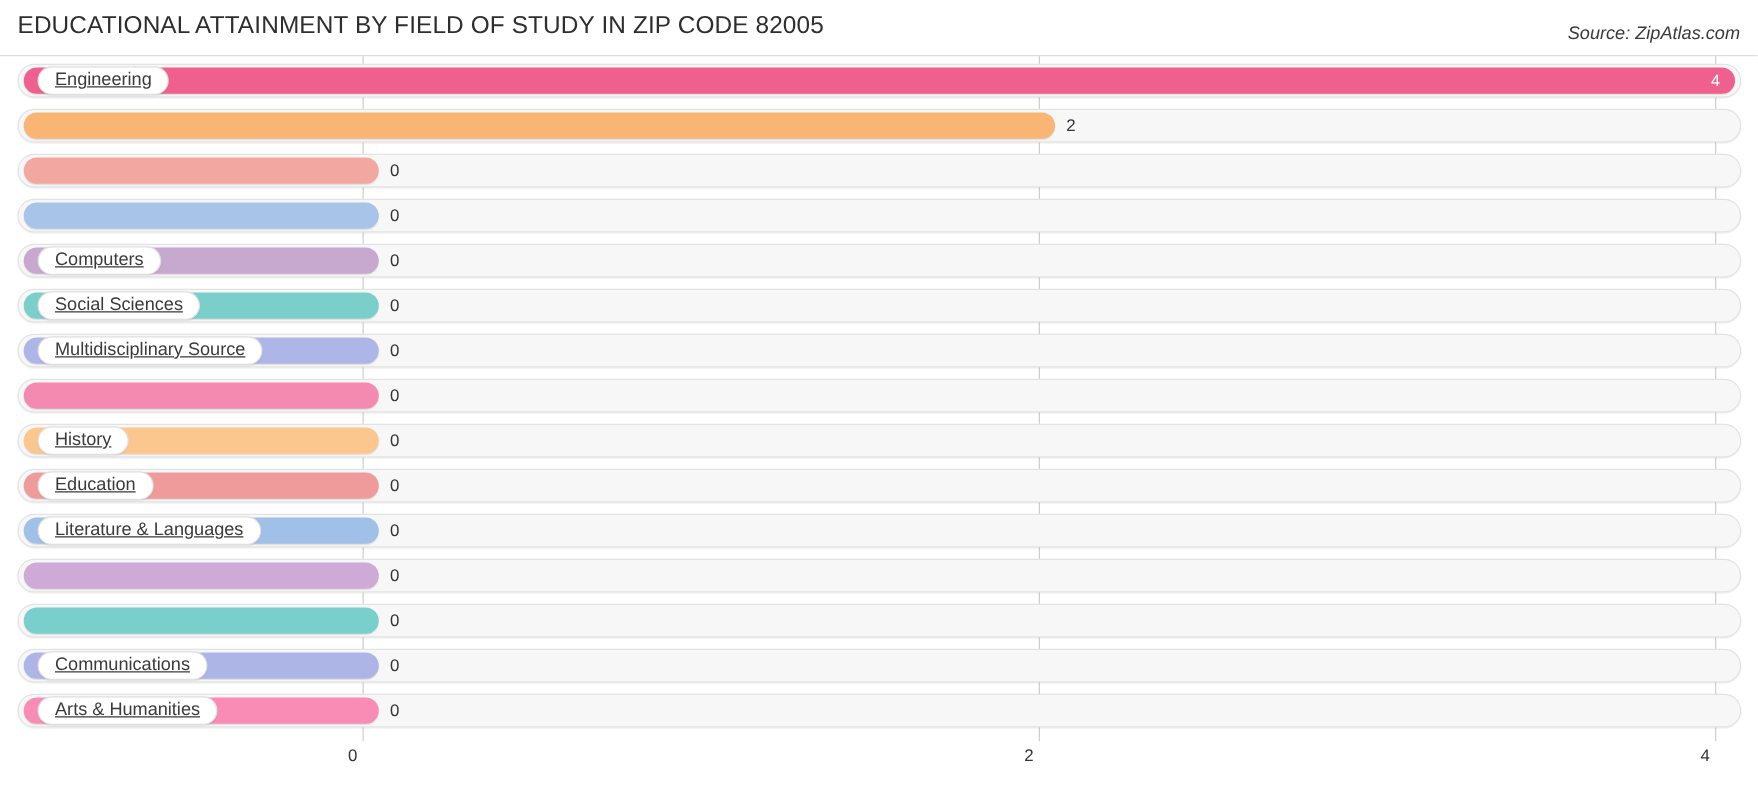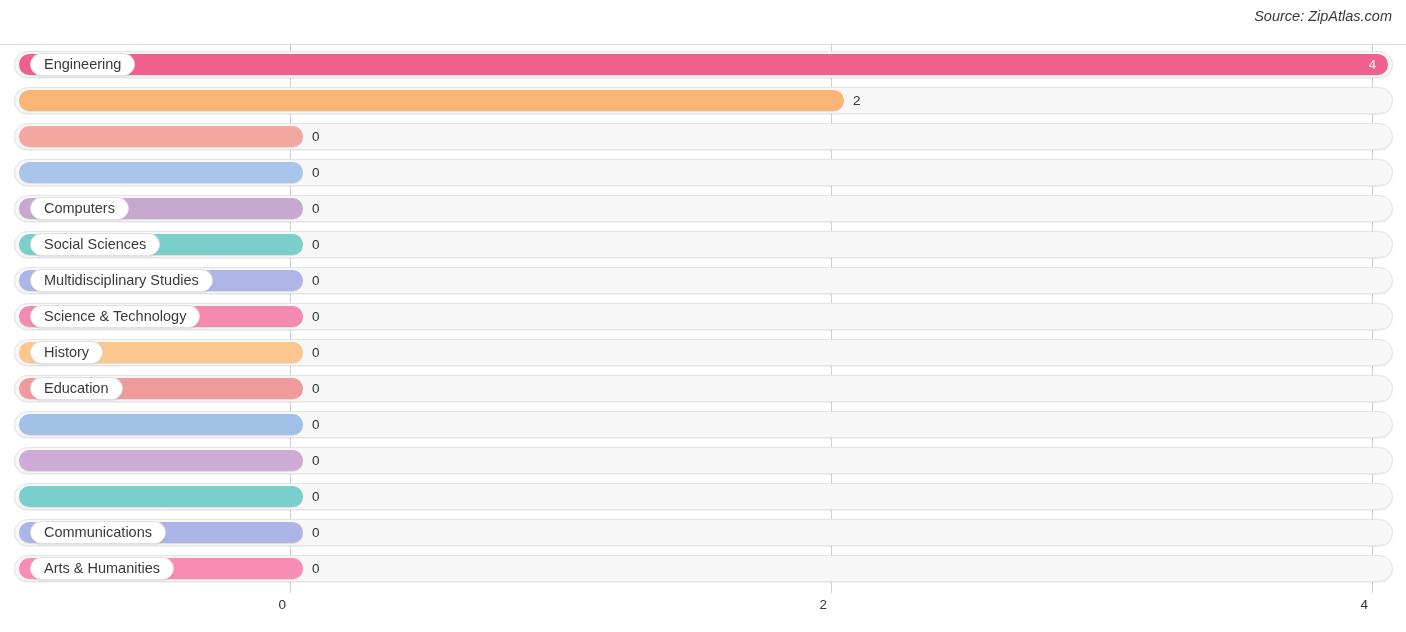--- a/index.html
+++ b/index.html
@@ -27,21 +27,21 @@
     left: 14px;
     top: 9px;
     font-size: 19.5px;
     color: #2e2e2e;
     letter-spacing: 0.1px;
     white-space: nowrap;
   }
   #source-label {
     position: absolute;
     right: 14px;
-    top: 8px;
+    top: 19px;
     font-size: 14.5px;
     font-style: italic;
     color: #3a3a3a;
     white-space: nowrap;
   }
   #header-rule {
     position: absolute;
     left: 0;
     top: 44px;
     width: 1406px;
@@ -108,20 +108,21 @@
     box-sizing: border-box;
     background: #ffffff;
     border: 1px solid #e0e0e0;
     border-radius: 12px;
     padding: 0 13px;
     line-height: 21px;
     font-size: 14.5px;
     color: #3a3a3a;
     white-space: nowrap;
     box-shadow: 0 1px 1px rgba(0,0,0,0.07);
+    text-decoration: underline;
   }
   .value-outside {
     position: absolute;
     top: 0;
     line-height: 27px;
     font-size: 13.5px;
     color: #333333;
     white-space: nowrap;
   }
 
@@ -139,20 +140,21 @@
     font-size: 13.5px;
     color: #333333;
     white-space: nowrap;
     transform: translateX(-100%);
   }
 </style>
 </head>
 <body>
 
 <div id="header">
+  <div id="chart-title">EDUCATIONAL ATTAINMENT BY FIELD OF STUDY IN ZIP CODE 82005</div>
   <div id="source-label">Source: ZipAtlas.com</div>
   <div id="header-rule"></div>
 </div>
 
 <div id="plot">
     <div class="gridline" style="left: 290px;"></div>
     <div class="gridline" style="left: 831px;"></div>
     <div class="gridline" style="left: 1372px;"></div>
     <div class="row" style="top: 6px;">
       <div class="track"></div>
@@ -185,44 +187,44 @@
     <div class="row" style="top: 186px;">
       <div class="track"></div>
       <div class="bar" style="width: 284px; background: rgb(123, 207, 203);"></div>
       <span class="value-outside" style="left: 298px;">0</span>
       <div class="label-pill">Social Sciences</div>
     </div>
     <div class="row" style="top: 222px;">
       <div class="track"></div>
       <div class="bar" style="width: 284px; background: rgb(174, 182, 232);"></div>
       <span class="value-outside" style="left: 298px;">0</span>
-      <div class="label-pill">Multidisciplinary Studies</div>
+      <div class="label-pill">Multidisciplinary Source</div>
     </div>
     <div class="row" style="top: 258px;">
       <div class="track"></div>
       <div class="bar" style="width: 284px; background: rgb(245, 138, 176);"></div>
       <span class="value-outside" style="left: 298px;">0</span>
-      <div class="label-pill">Science &amp; Technology</div>
     </div>
     <div class="row" style="top: 294px;">
       <div class="track"></div>
       <div class="bar" style="width: 284px; background: rgb(252, 199, 142);"></div>
       <span class="value-outside" style="left: 298px;">0</span>
       <div class="label-pill">History</div>
     </div>
     <div class="row" style="top: 330px;">
       <div class="track"></div>
       <div class="bar" style="width: 284px; background: rgb(239, 155, 155);"></div>
       <span class="value-outside" style="left: 298px;">0</span>
       <div class="label-pill">Education</div>
     </div>
     <div class="row" style="top: 366px;">
       <div class="track"></div>
       <div class="bar" style="width: 284px; background: rgb(160, 192, 232);"></div>
       <span class="value-outside" style="left: 298px;">0</span>
+      <div class="label-pill">Literature &amp; Languages</div>
     </div>
     <div class="row" style="top: 402px;">
       <div class="track"></div>
       <div class="bar" style="width: 284px; background: rgb(206, 170, 214);"></div>
       <span class="value-outside" style="left: 298px;">0</span>
     </div>
     <div class="row" style="top: 438px;">
       <div class="track"></div>
       <div class="bar" style="width: 284px; background: rgb(120, 207, 203);"></div>
       <span class="value-outside" style="left: 298px;">0</span>

